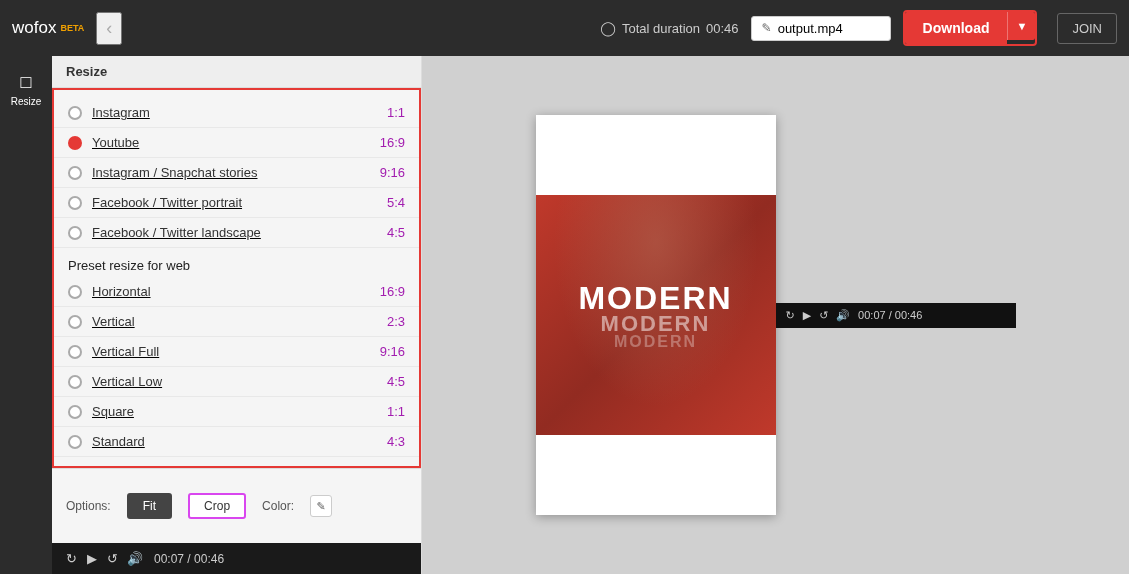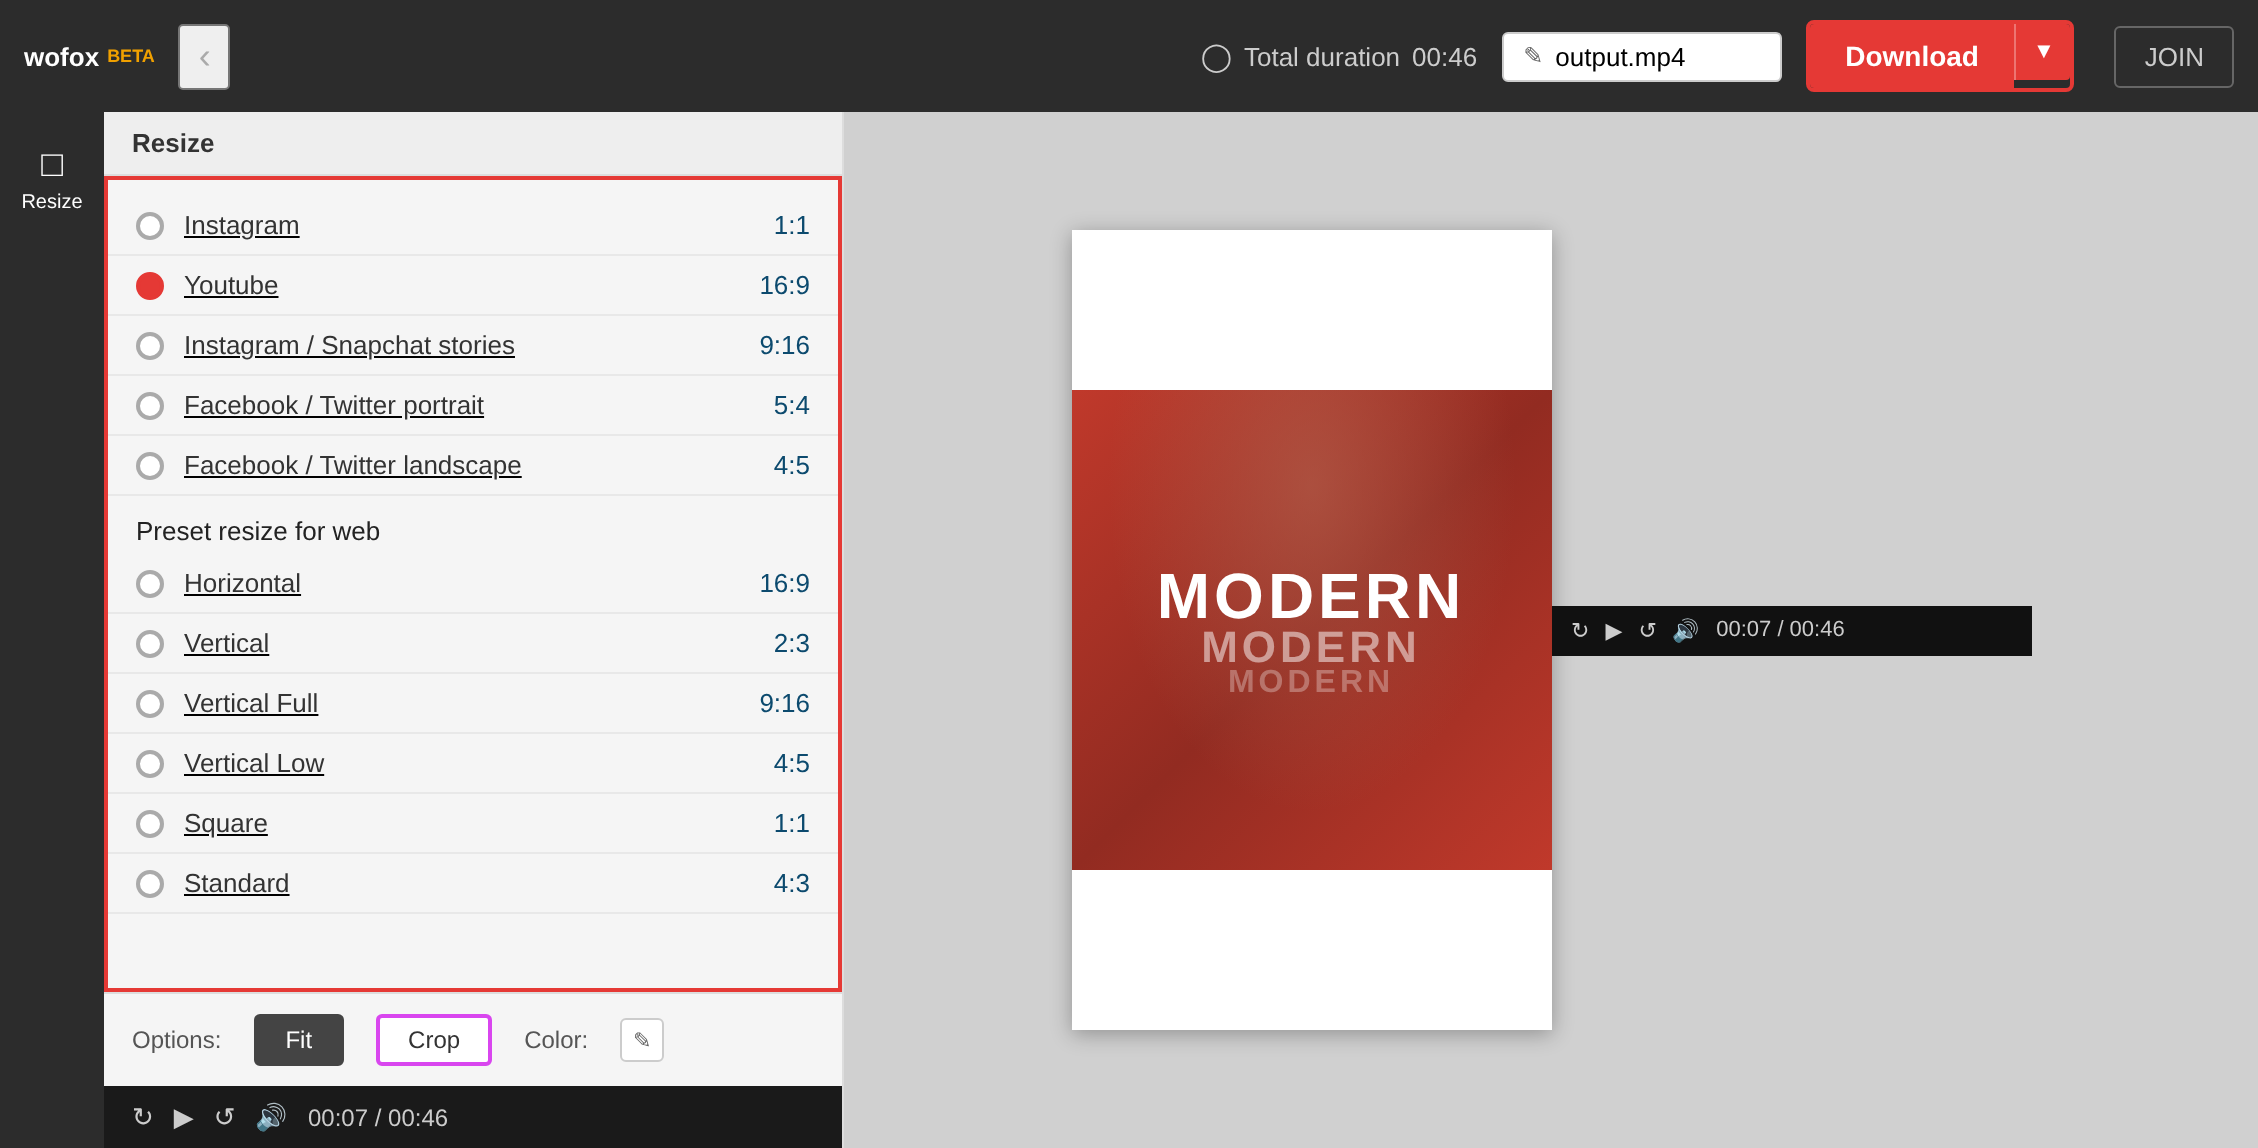--- a/index.html
+++ b/index.html
@@ -4,21 +4,21 @@
   <style>
     * { box-sizing: border-box; margin: 0; padding: 0; }
     body { font-family: Arial, sans-serif; background: #e8e8e8; width: 1129px; height: 574px; overflow: hidden; }
 
     
     .header {
       display: flex; align-items: center; background: #2c2c2c; height: 56px;
       padding: 0 12px; gap: 12px;
     }
     .logo { display: flex; align-items: center; gap: 4px; }
-    .logo-text { color: white; font-weight: bold; font-size: 13px; }
+    .logo-text { color: white; font-weight: normal; font-size: 17px; }
     .logo-beta { color: #f0a000; font-size: 9px; font-weight: bold; vertical-align: super; }
     .back-btn { color: #aaa; font-size: 18px; cursor: pointer; padding: 4px 8px; }
     .header-spacer { flex: 1; }
     .duration-info { display: flex; align-items: center; gap: 6px; color: #ccc; font-size: 13px; }
     .duration-icon { color: #ccc; font-size: 14px; }
     .filename-input {
       background: white; border: 1px solid #ccc; padding: 4px 10px;
       font-size: 13px; border-radius: 3px; width: 140px; color: #333;
       display: flex; align-items: center; gap: 6px;
     }
@@ -74,24 +74,24 @@
       display: flex; align-items: center; justify-content: space-between;
       padding: 7px 14px; cursor: pointer; border-bottom: 1px solid #e8e8e8;
     }
     .resize-option-left { display: flex; align-items: center; gap: 10px; text-decoration: underline; }
     .radio-btn {
       width: 14px; height: 14px; border-radius: 50%; border: 2px solid #aaa;
       background: white; flex-shrink: 0;
     }
     .radio-btn.selected { border-color: #e53935; background: #e53935; }
     .option-label { font-size: 13px; color: #333; }
-    .option-ratio { font-size: 13px; color: #0c4a6e; text-align: right; }
+    .option-ratio { font-size: 13px; color: #a21caf; text-align: right; }
 
     .options-bar {
-      padding: 10px 14px; display: flex; align-items: center; gap: 16px;
+      padding: 24px 14px; display: flex; align-items: center; gap: 16px;
       border-top: 1px solid #ddd; background: #f5f5f5;
     }
     .options-label { font-size: 12px; color: #555; }
     .color-label { font-size: 12px; color: #555; }
     .opt-btn {
       padding: 4px 14px; font-size: 12px; border-radius: 3px; cursor: pointer; border: 2px solid #d946ef;
     }
     .opt-btn.active { background: #444; color: white; border-color: #444; }
     .opt-btn.inactive { background: white; color: #333; }
     .color-picker { width: 22px; height: 22px; border-radius: 3px; border: 1px solid #ccc; cursor: pointer; background: white; display: flex; align-items: center; justify-content: center; font-size: 11px; color: #666; }

